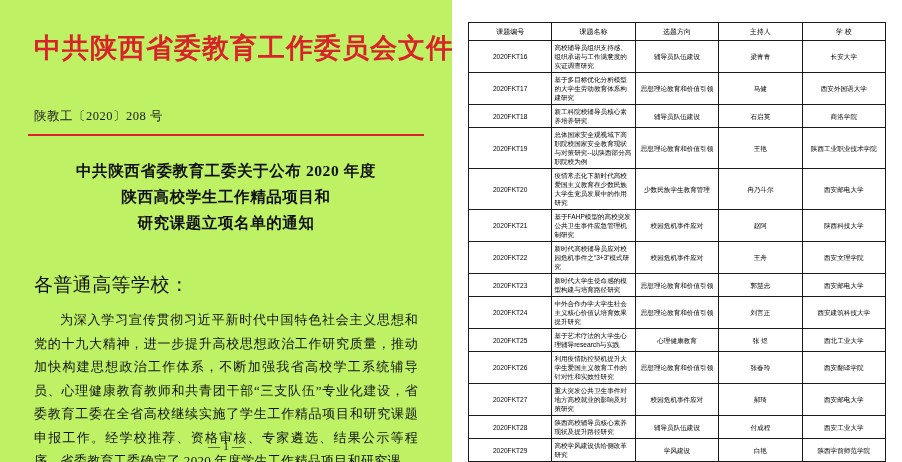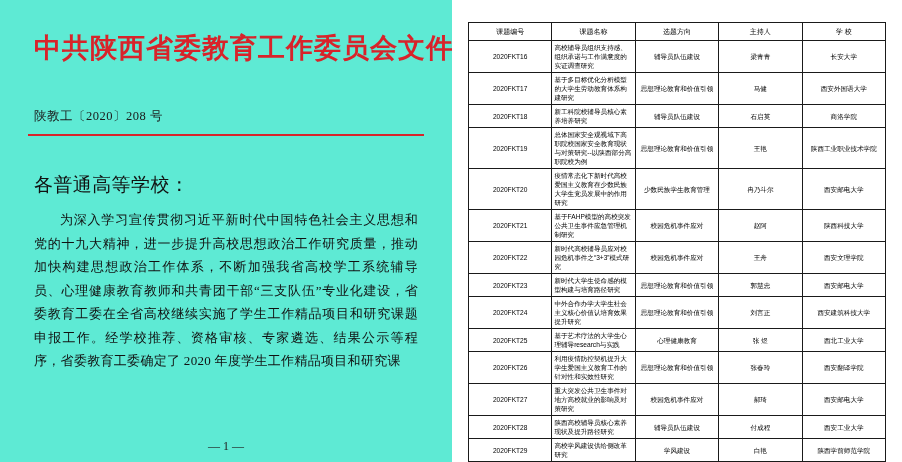--- a/index.html
+++ b/index.html
@@ -20,21 +20,21 @@
     background: #fefefe;
   }
 
   
   .doc-left {
     position: absolute;
     left: 0;
     top: 0;
     width: 452px;
     height: 462px;
-    background: #5eead4;
+    background: #bef264;
     box-sizing: border-box;
     padding: 14px 34px 0 34px;
   }
   .doc-title-banner {
     text-align: center;
     color: #d8232a;
     font-weight: bold;
     font-size: 27px;
     letter-spacing: 1px;
     font-family: "Liberation Serif", serif;
@@ -130,20 +130,25 @@
 </style>
 </head>
 <body>
 
 <div class="page">
 
   <div class="doc-left">
     <div class="doc-title-banner">中共陕西省委教育工作委员会文件</div>
     <div class="doc-number">陕教工〔2020〕208 号</div>
     <div class="red-rule"></div>
+    <div class="doc-heading">
+      <div>中共陕西省委教育工委关于公布 2020 年度</div>
+      <div>陕西高校学生工作精品项目和</div>
+      <div>研究课题立项名单的通知</div>
+    </div>
     <div class="doc-salutation">各普通高等学校：</div>
     <div class="doc-body">
       <span class="indent">为深入学习宣传贯彻习近平新时代中国特色社会主义思想和党的十九大精神，进一步提升高校思想政治工作研究质量，推动加快构建思想政治工作体系，不断加强我省高校学工系统辅导员、心理健康教育教师和共青团干部“三支队伍”专业化建设，省委教育工委在全省高校继续实施了学生工作精品项目和研究课题申报工作。经学校推荐、资格审核、专家遴选、结果公示等程序，省委教育工委确定了 2020 年度学生工作精品项目和研究课</span>
     </div>
     <div class="page-number">— 1 —</div>
   </div>
 
   <div class="doc-right">
     <table class="project-table">
       <thead>

